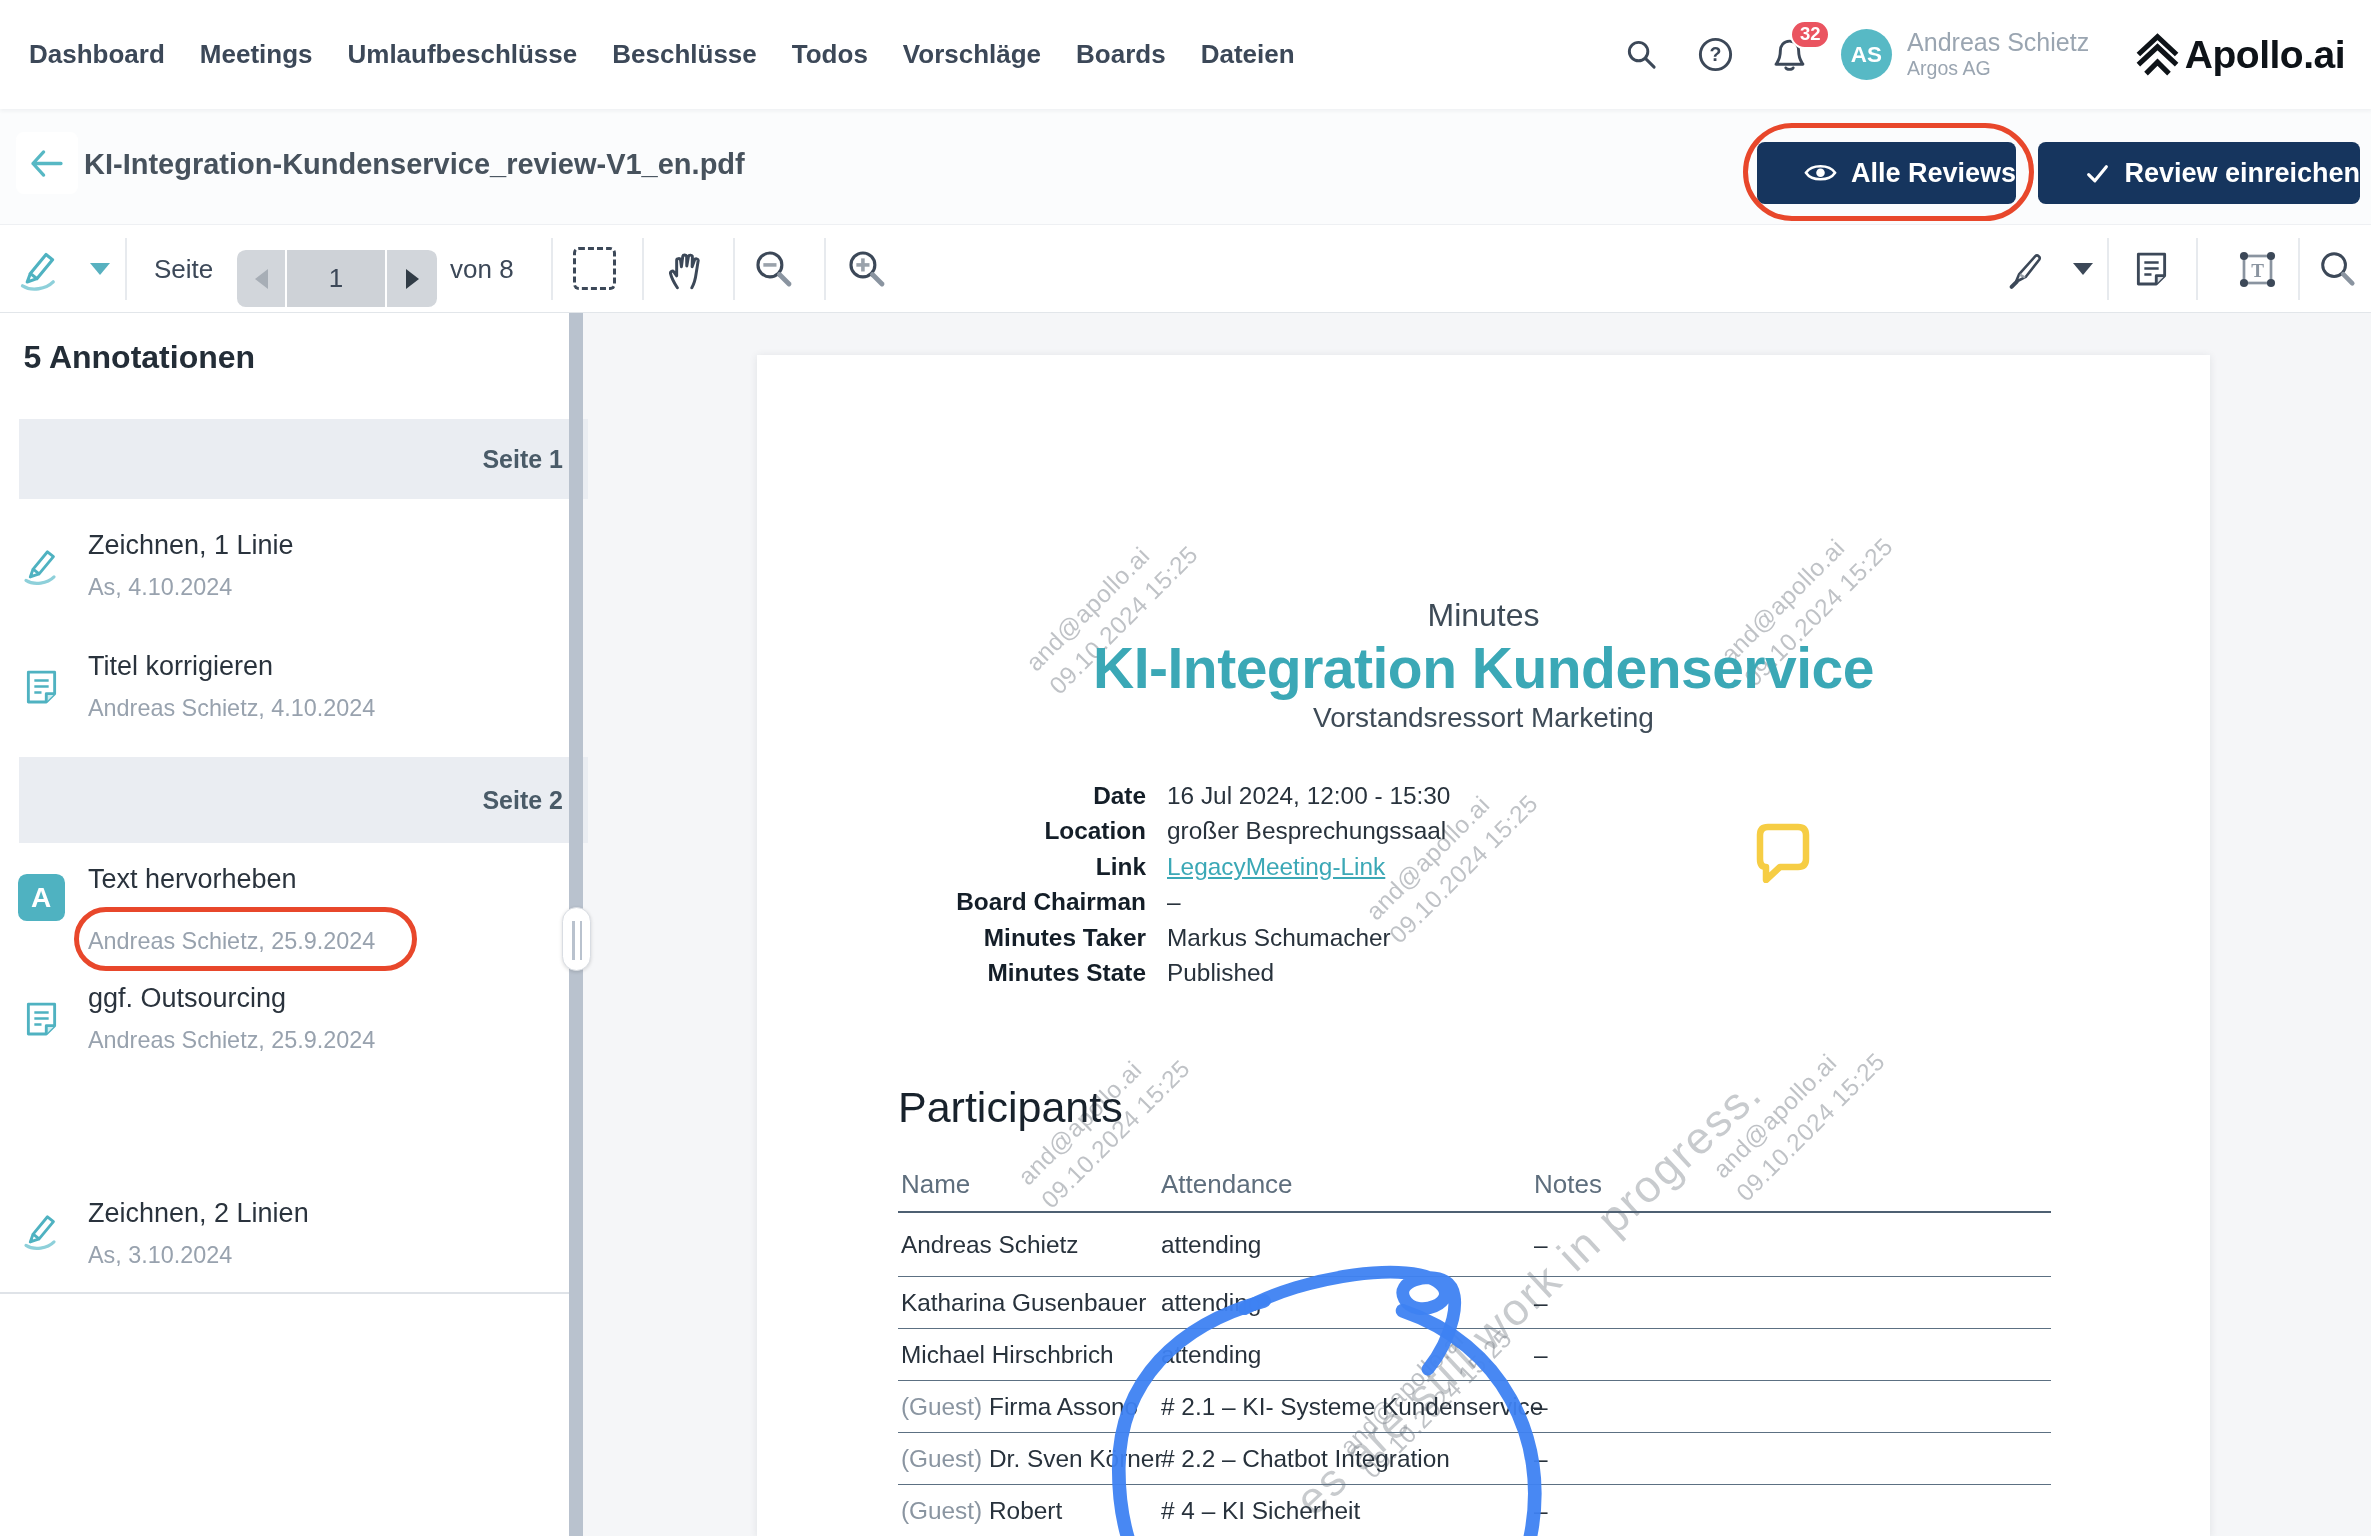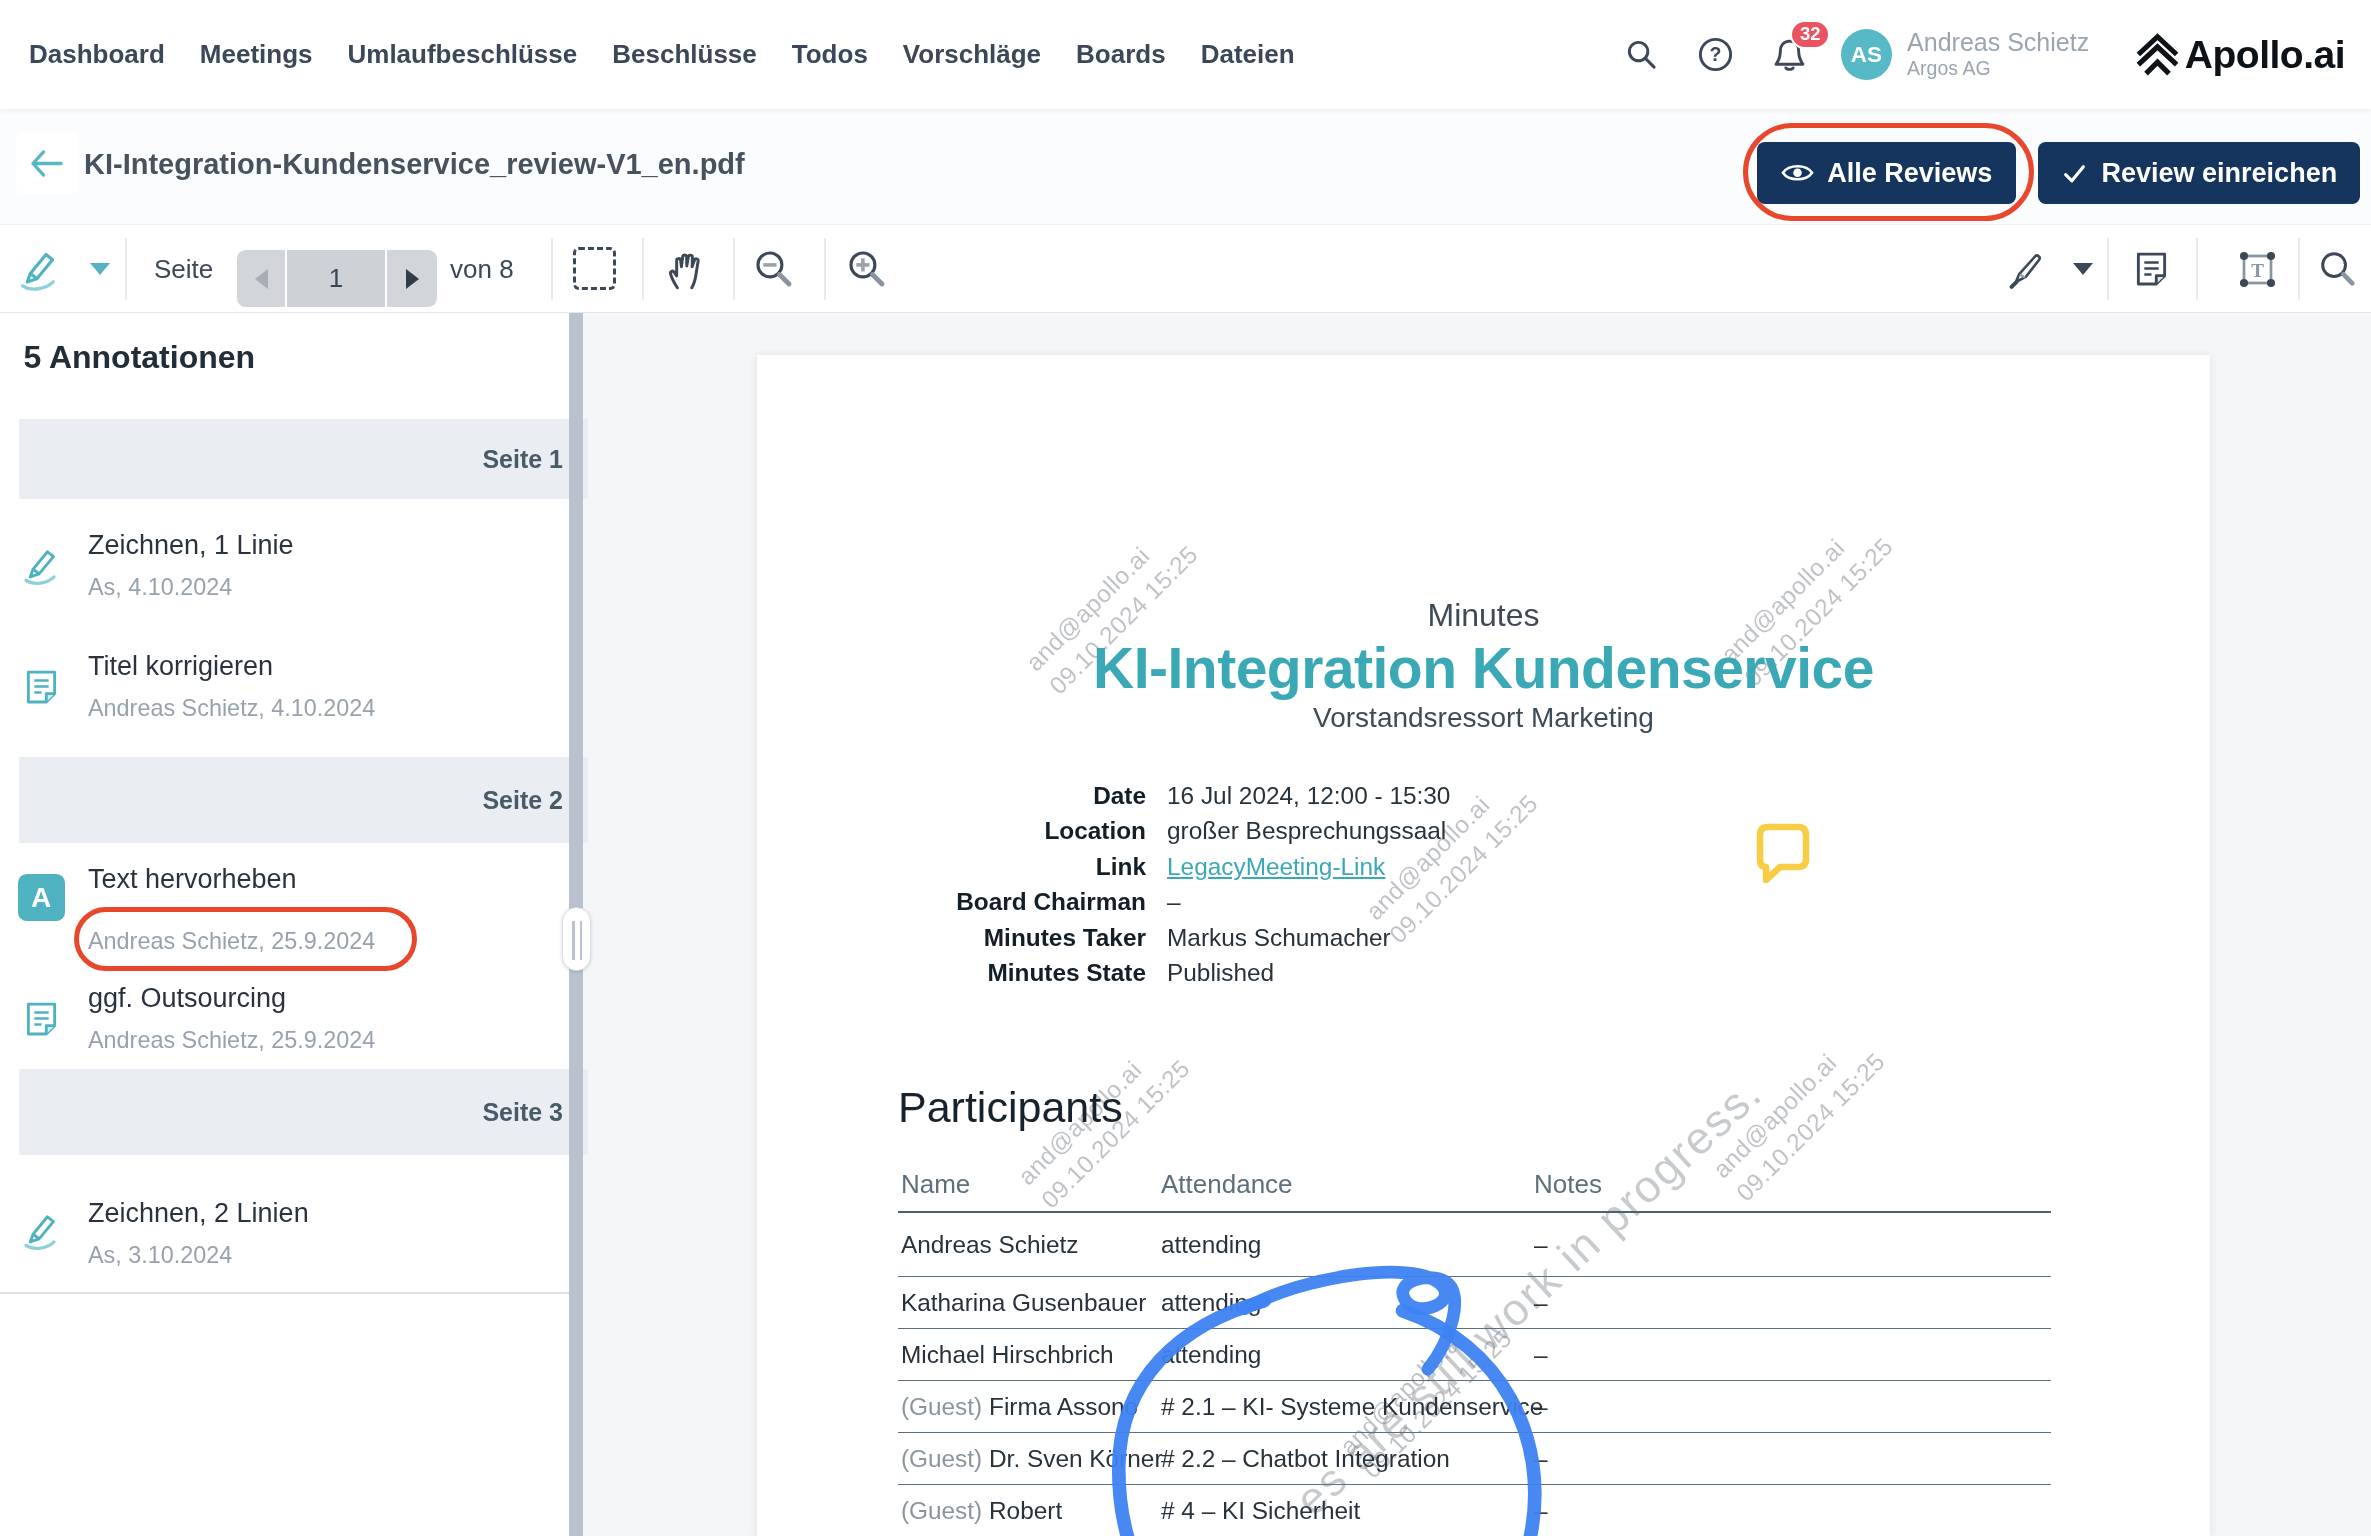--- a/index.html
+++ b/index.html
@@ -24,21 +24,21 @@
   .user-org  { font-size:19.5px; color:#9AA5B1; line-height:1.2; }
   .logo { display:flex; align-items:center; gap:2px; margin-left:13.7px; }
   .logo-text { font-size:39px; font-weight:700; color:#0E1318; letter-spacing:-0.5px; }
 
   
   #filebar { position:absolute; left:0; top:109px; width:2372px; height:115px; background:#fbfcfd; z-index:20; }
   .back-btn { position:absolute; left:15.6px; top:23.4px; width:62px; height:62px; background:#ffffff; border-radius:7.8px;
               display:flex; align-items:center; justify-content:center; cursor:pointer; }
   .filename { position:absolute; left:84px; top:39px; font-size:29px; font-weight:700; color:#47525D; }
   .navy-btn { position:absolute; height:62px; top:33px; background:#16355E; border-radius:7.8px; color:#fff;
-              display:flex; align-items:center; justify-content:center; gap:13.7px; font-size:27px; font-weight:700; cursor:pointer; }
+              display:flex; align-items:center; justify-content:flex-end; gap:13.7px; font-size:27px; font-weight:700; cursor:pointer; }
   #btn-all-reviews { left:1757px; width:259px; }
   #btn-submit { left:2038px; width:322px; }
   .red-oval-btn { position:absolute; left:1743px; top:13.7px; width:291px; height:98px; border:5.9px solid #E8472B;
                   border-radius:49px; pointer-events:none; }
 
   
   #toolbar { position:absolute; left:0; top:224px; width:2372px; height:89px; background:#ffffff;
              border-top:1px solid #eef0f3; border-bottom:1px solid #e2e6ea; z-index:15;padding-left:44px; }
   .tb-div { position:absolute; top:12.7px; width:2px; height:62px; background:#e7eaee; }
   .tb-icon { position:absolute; cursor:pointer; }
@@ -303,21 +303,20 @@
     <div>
       <svg class="sb-icon" style="top:684px;" viewBox="0 0 36 36">
           <path d="M7 6 H29 V24 L22 31 H7 Z" fill="none" stroke="#4FB2C1" stroke-width="2.4" stroke-linejoin="round"></path>
           <path d="M29 24 H22 V31" fill="#cfeef2" stroke="#4FB2C1" stroke-width="2.4" stroke-linejoin="round"></path>
           <path d="M12 13 H24 M12 18 H24 M12 23 H18" stroke="#4FB2C1" stroke-width="2.2"></path>
         </svg>
       <div class="sb-title" style="top:670px;">ggf. Outsourcing</div>
       <div class="sb-meta" style="top:714px;">Andreas Schietz, 25.9.2024</div>
     </div>
 
-    <div class="sb-band" style="top:756px; height:86px;">Seite 3</div>
 
     <div>
       <svg class="sb-icon" style="top:896px;" viewBox="0 0 36 36">
           <path d="M11 21 L23 6.5 L28 10.5 L16 25 Z" fill="none" stroke="#4FB2C1" stroke-width="2.4" stroke-linejoin="round"></path>
           <path d="M11 21 L8.6 27.6 L16 25" fill="none" stroke="#4FB2C1" stroke-width="2.4" stroke-linejoin="round"></path>
           <path d="M5 30.5 C12 35 23 33 28.5 27.5" fill="none" stroke="#8ED0DA" stroke-width="2.6" stroke-linecap="round"></path>
         </svg>
       <div class="sb-title" style="top:885px;">Zeichnen, 2 Linien</div>
       <div class="sb-meta" style="top:929px;">As, 3.10.2024</div>
     </div>

